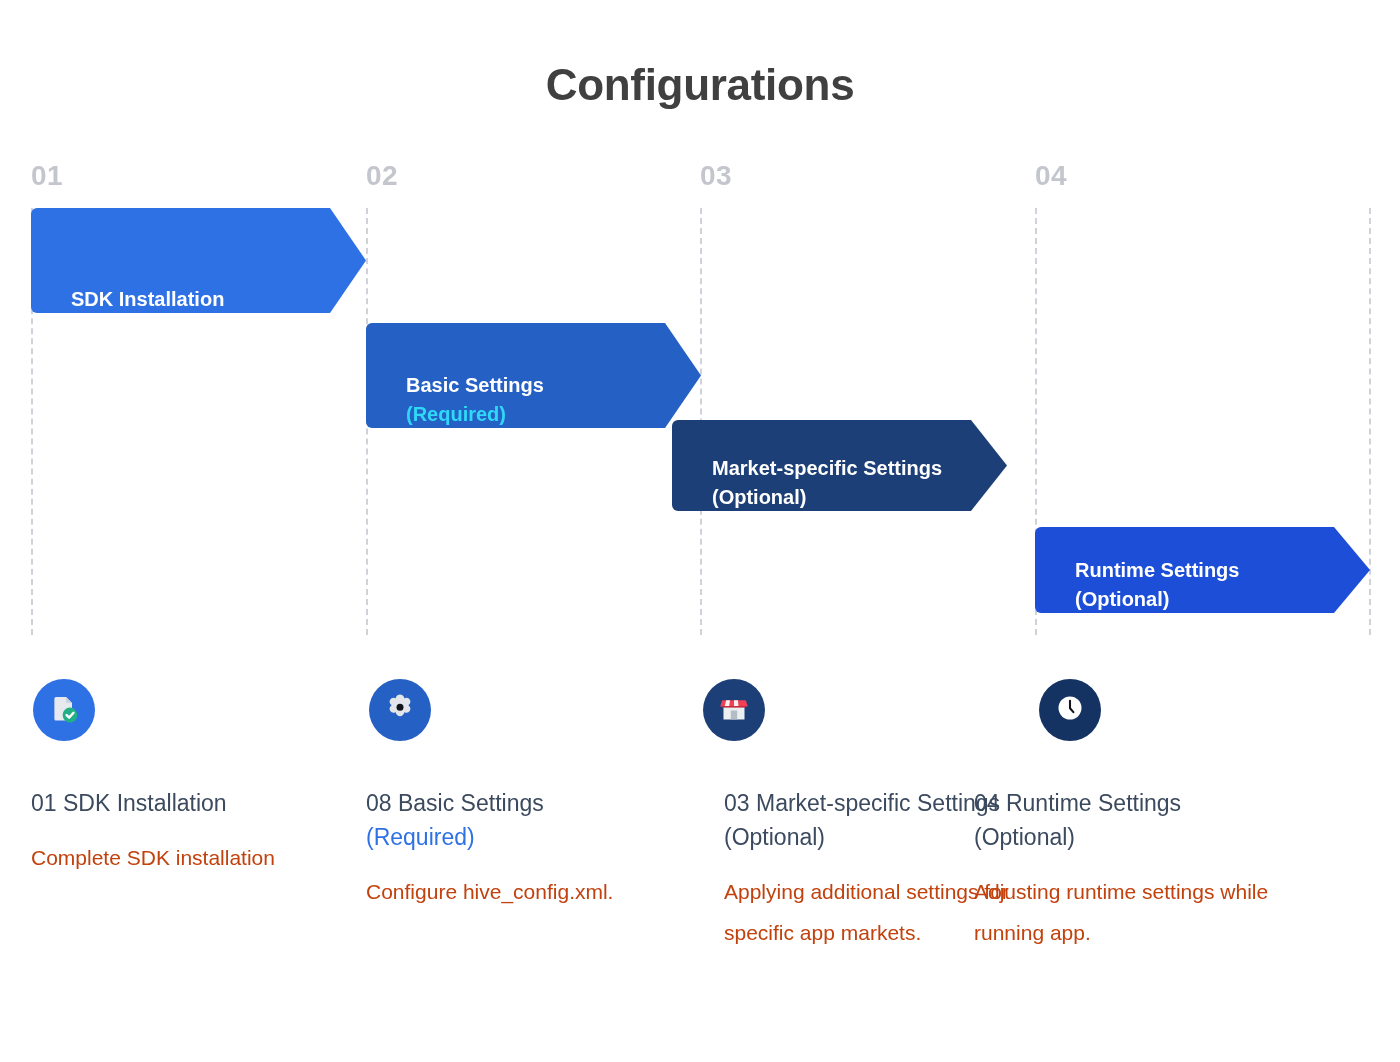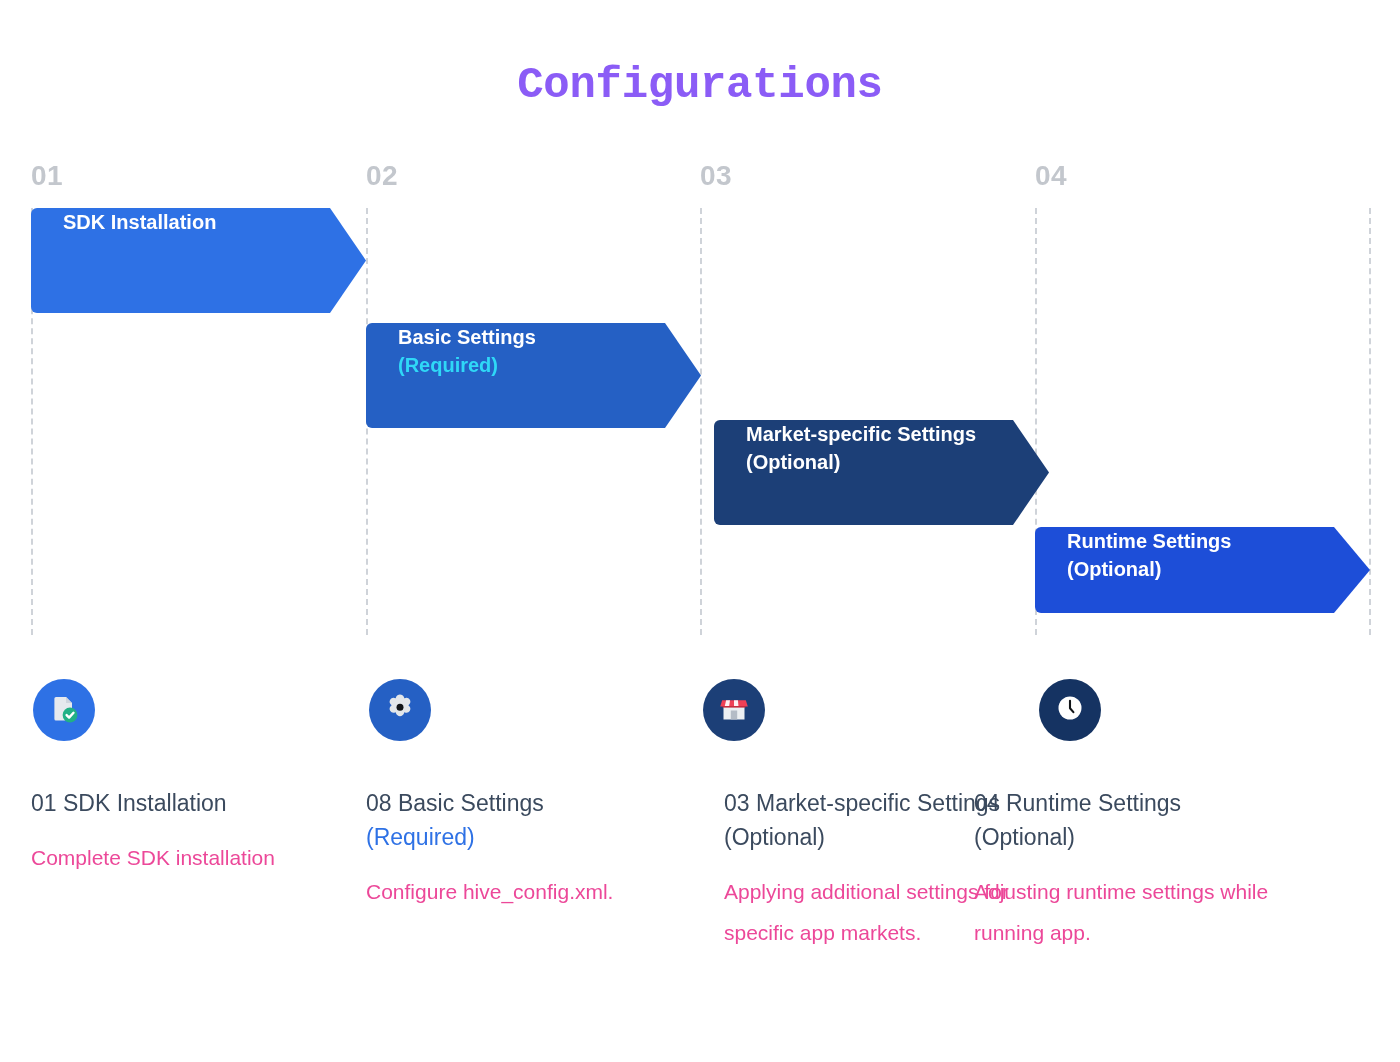--- a/index.html
+++ b/index.html
@@ -21,22 +21,21 @@
   
   .title {
     position: absolute;
     top: 60px;
     left: 0;
     width: 1400px;
     text-align: center;
     font-size: 44px;
     font-weight: bold;
     letter-spacing: -0.3px;
-    color: #8b5cf6;
-    font-family: Liberation Mono, monospace;
+    color: #404040;
   }
 
   
   .guide {
     position: absolute;
     top: 208px;
     width: 0;
     height: 427px;
     border-left: 2px dashed #cfd3d9;
   }
@@ -48,37 +47,37 @@
     font-size: 28px;
     font-weight: bold;
     color: #c3c7cd;
     letter-spacing: 0.5px;
   }
 
   
   .arrow {
     position: absolute;
     display: flex;
-    align-items: flex-start;
+    align-items: flex-end;
     color: #ffffff;
-    padding-left: 32px;
+    padding-left: 40px;
     padding-right: 48px;
     font-size: 20px;
     font-weight: bold;
     line-height: 1.42;
     -webkit-clip-path: polygon(0 0, calc(100% - 36px) 0, 100% 50%, calc(100% - 36px) 100%, 0 100%);
     clip-path: polygon(0 0, calc(100% - 36px) 0, 100% 50%, calc(100% - 36px) 100%, 0 100%);
     border-radius: 6px;
   }
   .arrow .sub-required { color: #2fd8f7; display: block; }
   .arrow .sub-plain { color: #ffffff; display: block; }
 
   .arrow-1 { left: 31px;   top: 208px; width: 335px; height: 105px; background: #2e71e5; }
   .arrow-2 { left: 366px;  top: 323px; width: 335px; height: 105px; background: #2560c4; }
-  .arrow-3 { left: 714px;  top: 420px; width: 335px; height: 105px; background: #1c3f77; }
+  .arrow-3 { left: 672px;  top: 420px; width: 335px; height: 91px; background: #1c3f77; }
   .arrow-4 { left: 1035px; top: 527px; width: 335px; height: 86px; background: #1d4ed8; }
 
   
   .icon-circle {
     position: absolute;
     top: 679px;
     width: 62px;
     height: 62px;
     border-radius: 50%;
     display: flex;
@@ -105,21 +104,21 @@
     font-size: 23px;
     font-weight: normal;
     line-height: 1.48;
     color: #3b4a5e;
     margin-bottom: 18px;
   }
   .caption h3 .req { color: #2e71e5; }
   .caption p {
     font-size: 21px;
     line-height: 1.95;
-    color: #ec4899;
+    color: #c2410c;
     font-weight: normal;
   }
 </style>
 </head>
 <body>
 
 <div class="page">
 
   <div class="title">Configurations</div>
 

